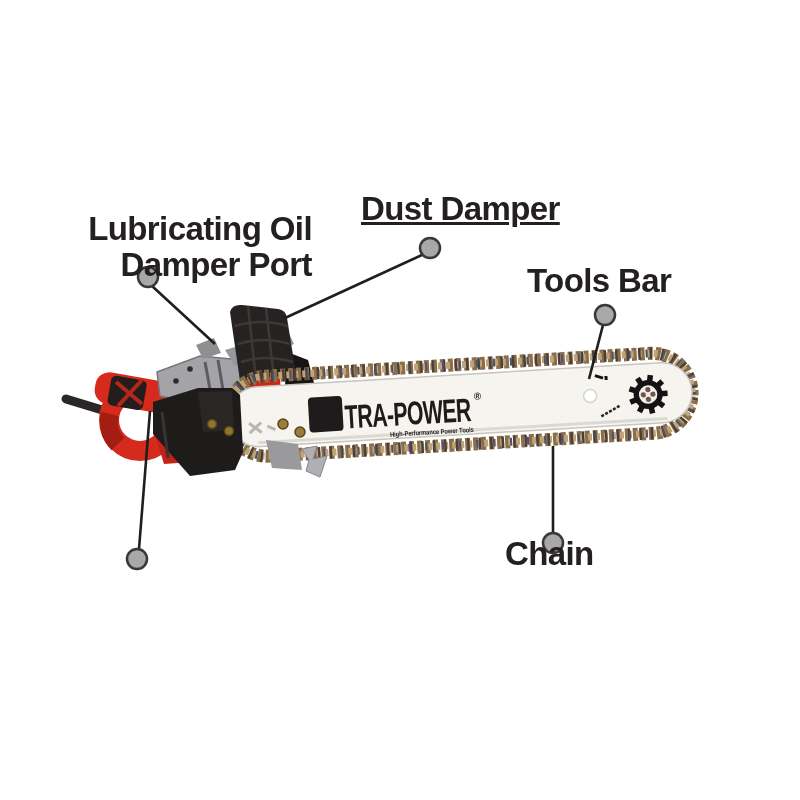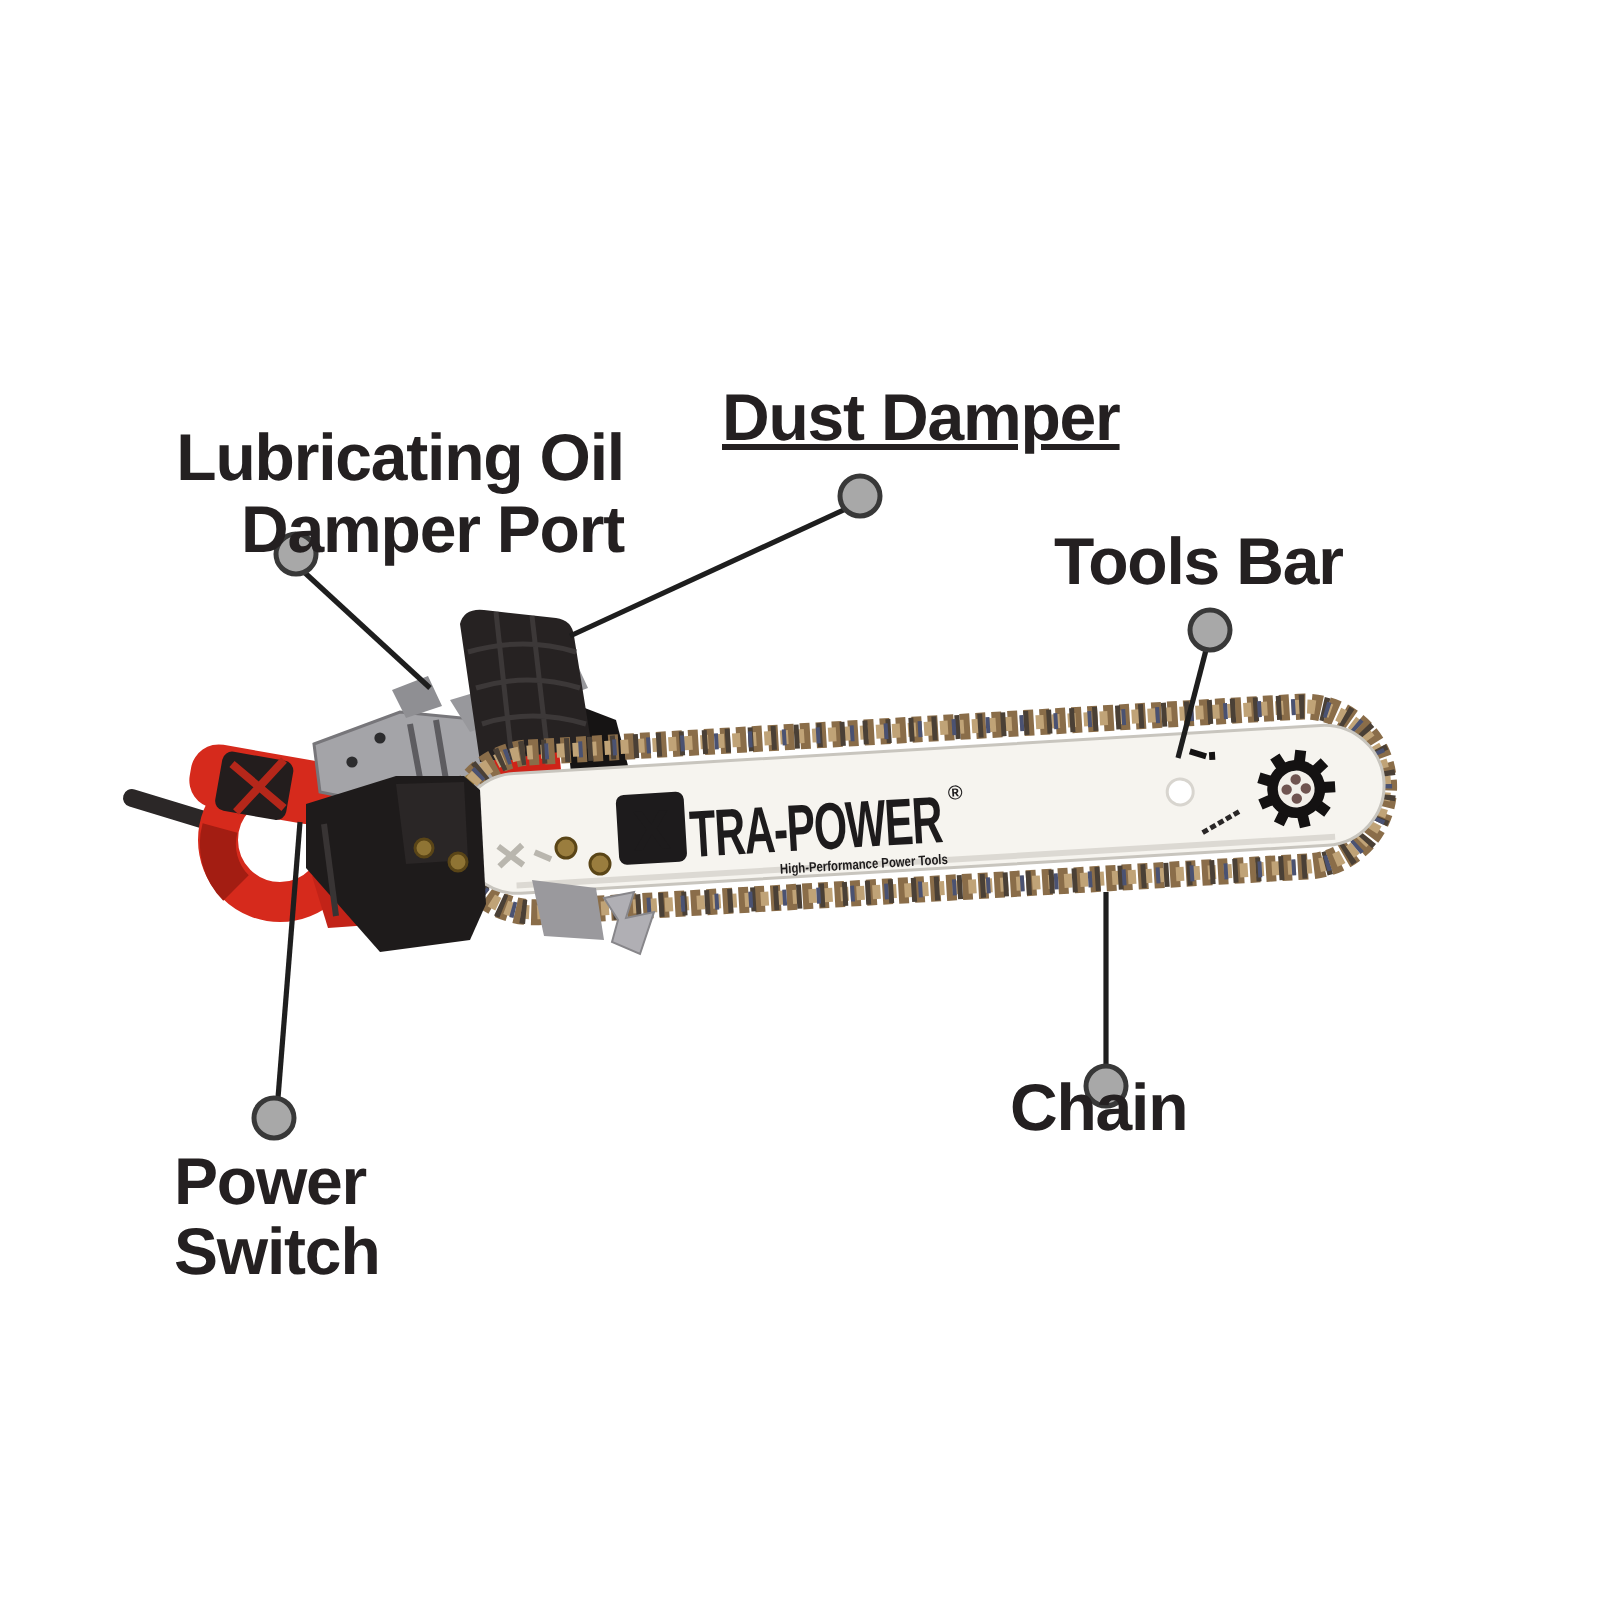--- a/index.html
+++ b/index.html
@@ -134,20 +134,16 @@
 
   <div class="label label-lub">
     <div>Lubricating Oil</div>
     <div>Damper Port</div>
   </div>
 
   <div class="label label-dust">Dust Damper</div>
 
   <div class="label label-chainbar">Tools Bar</div>
 
-  <div class="label label-power">
-    <div>Power</div>
-    <div>Switch</div>
-  </div>
 
   <div class="label label-chain">Chain</div>
 
 </div>
 
 </body></html>

